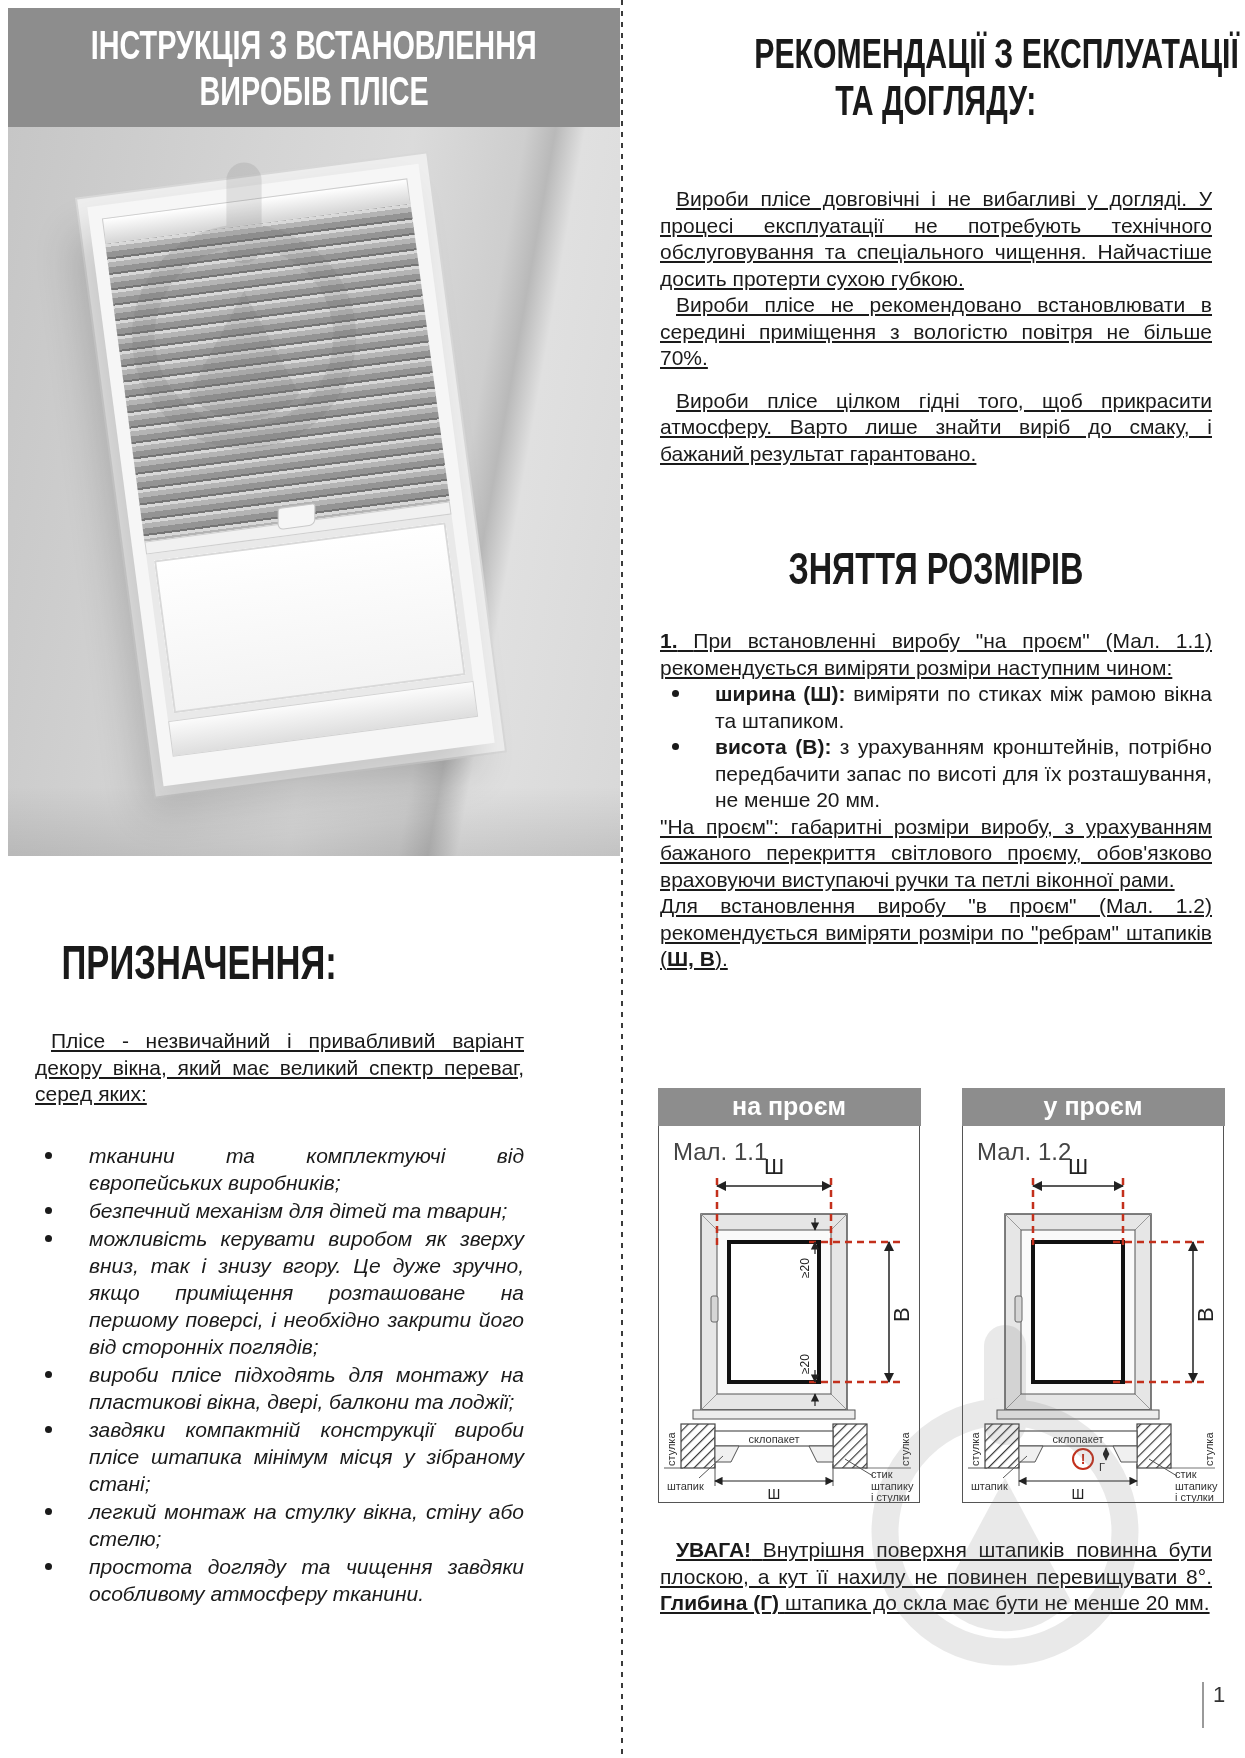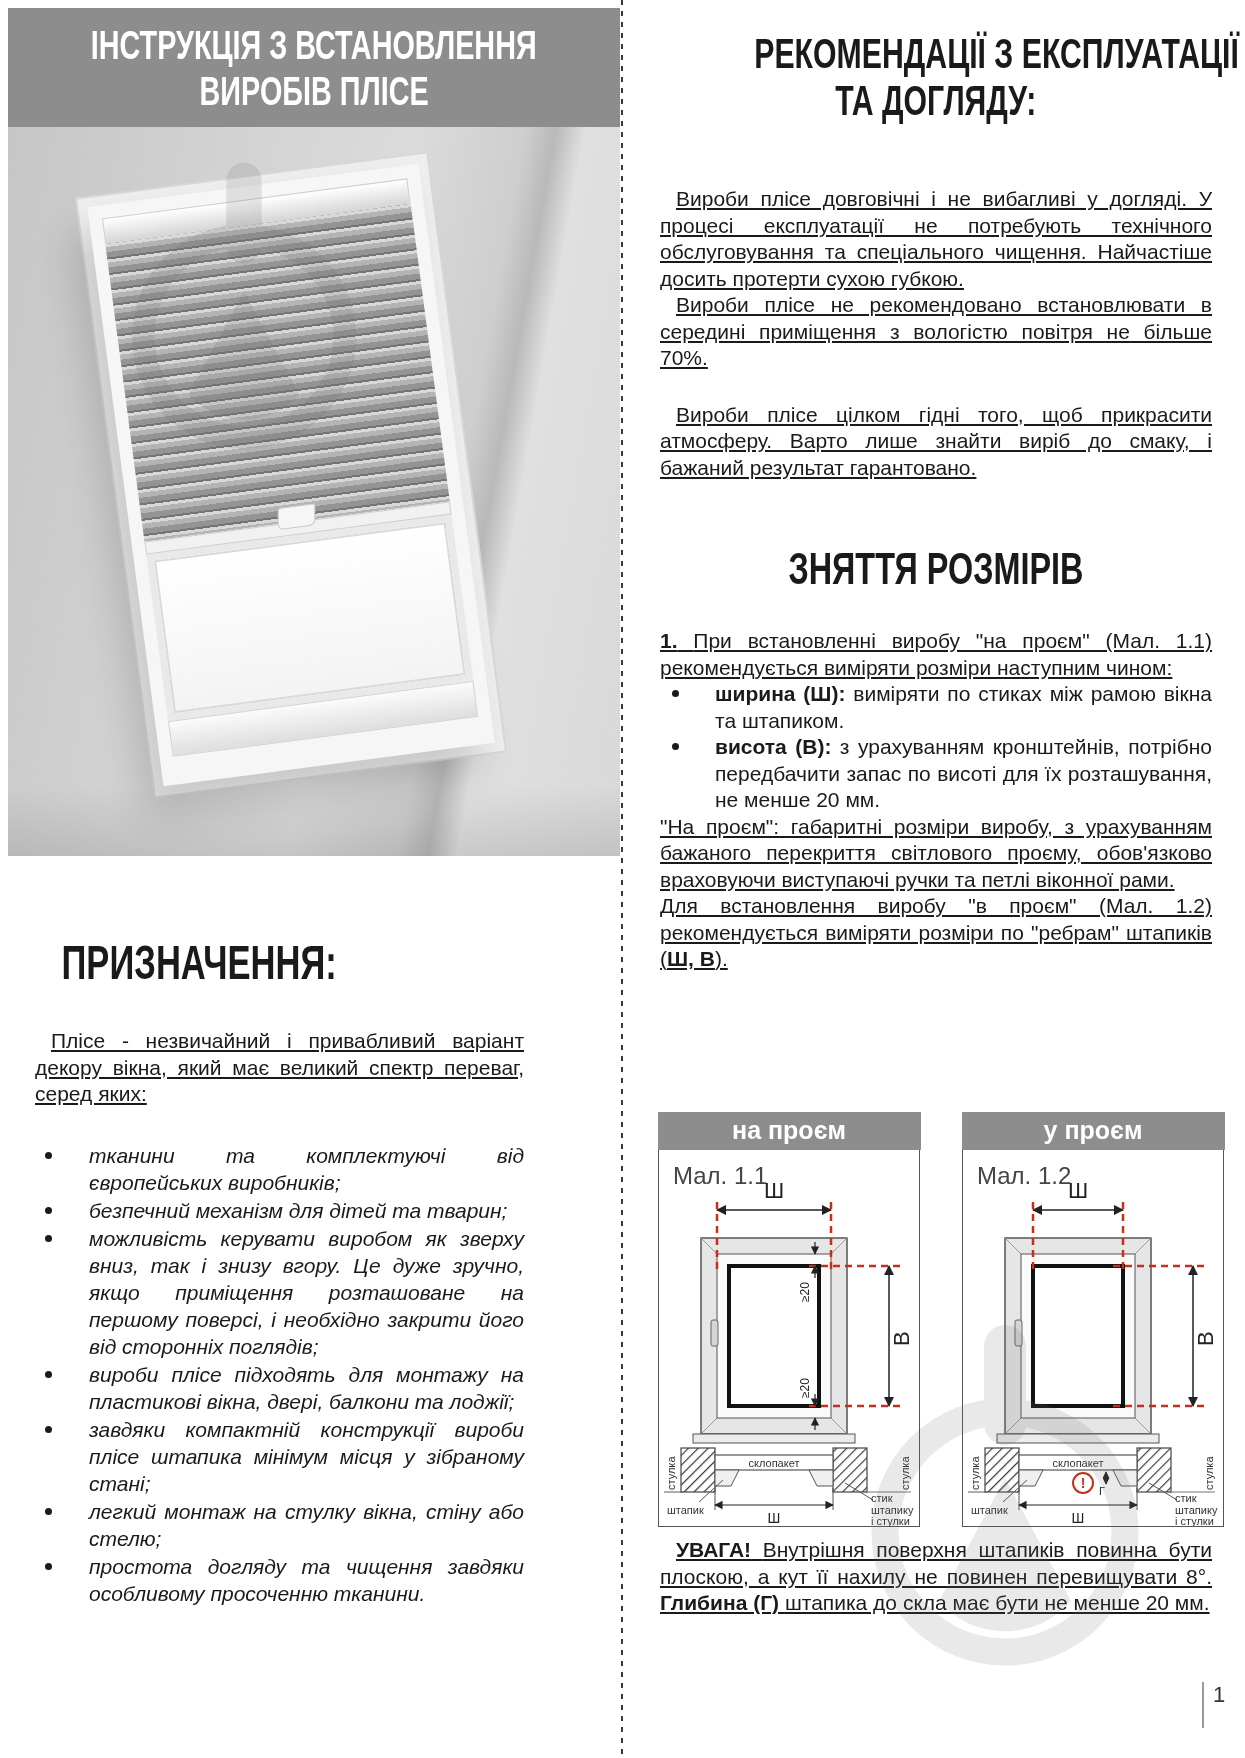--- a/index.html
+++ b/index.html
@@ -38,28 +38,28 @@
   .purpose-title{position:absolute;left:8px;top:935px;width:612px;text-align:left;font-size:48px;}
   .purpose-intro{position:absolute;left:35px;top:1028px;width:489px;}
   .purpose-list{position:absolute;left:35px;top:1142px;width:489px;margin:0;padding:0;list-style:none;font-style:italic;}
   .purpose-list li{position:relative;padding-left:54px;margin:0 0 1px 0;font-size:21px;line-height:27px;text-align:justify;}
   .purpose-list li::before{content:"";position:absolute;left:10px;top:10px;width:7px;height:7px;border-radius:50%;background:#1a1a1a;}
   
   .care-title{position:absolute;left:660px;top:30px;width:552px;text-align:center;}
   .care-title .line{font-size:42px;line-height:47px;}
   .care-text{position:absolute;left:660px;top:186px;width:552px;}
   .care-text p{margin-bottom:0;}
-  .care-text .gap{margin-top:30px;}
+  .care-text .gap{margin-top:16px;}
   .measure-title{position:absolute;left:660px;top:543px;width:552px;text-align:center;font-size:45px;}
   .measure-text{position:absolute;left:660px;top:628px;width:552px;}
   .m-list{margin:0;padding:0;list-style:none;}
   .m-list li{position:relative;padding-left:55px;font-size:21px;line-height:26.5px;text-align:justify;}
   .m-list li::before{content:"";position:absolute;left:12px;top:9px;width:7px;height:7px;border-radius:50%;background:#1a1a1a;}
   
-  .panel{position:absolute;top:1088px;width:262px;background:#fff;border:1.5px solid #555;box-sizing:border-box;z-index:1;margin-top:24px;}
+  .panel{position:absolute;top:1088px;width:262px;background:#fff;border:1.5px solid #555;box-sizing:border-box;z-index:1;}
   .panel-1{left:658px;}
   .panel-2{left:962px;}
   .panel-header{height:38px;background:#8d8d8d;color:#fff;display:flex;align-items:center;justify-content:center;
                 font-size:25px;font-weight:700;margin:-1.5px -1.5px 0 -1.5px;}
   .panel svg{display:block;}
   
   .warning{position:absolute;left:660px;top:1537px;width:552px;}
   
   .pagenum{position:absolute;left:1202px;top:1682px;height:46px;border-left:2px solid #9a9a9a;
            padding-left:9px;font-size:22px;color:#333;display:flex;align-items:flex-start;}
@@ -99,21 +99,21 @@
 
   <p class="purpose-intro body-text indent">Плісе - незвичайний і привабливий варіант декору вікна, який має великий спектр переваг, серед яких:</p>
 
   <ul class="purpose-list">
     <li>тканини та комплектуючі від європейських виробників;</li>
     <li>безпечний механізм для дітей та тварин;</li>
     <li>можливість керувати виробом як зверху вниз, так і знизу вгору. Це дуже зручно, якщо приміщення розташоване на першому поверсі, і необхідно закрити його від сторонніх поглядів;</li>
     <li>вироби плісе підходять для монтажу на пластикові вікна, двері, балкони та лоджії;</li>
     <li>завдяки компактній конструкції вироби плісе штапика мінімум місця у зібраному стані;</li>
     <li>легкий монтаж на стулку вікна, стіну або стелю;</li>
-    <li>простота догляду та чищення завдяки особливому просоченню тканини.</li>
+    <li>простота догляду та чищення завдяки особливому атмосферу тканини.</li>
   </ul>
 
   <div class="care-title">
     <div class="line"><span class="cond">РЕКОМЕНДАЦІЇ З ЕКСПЛУАТАЦІЇ</span></div>
     <div class="line"><span class="cond">ТА ДОГЛЯДУ:</span></div>
   </div>
 
   <div class="care-text">
     <p class="body-text indent">Вироби плісе довговічні і не вибагливі у догляді. У процесі експлуатації не потребують технічного обслуговування та спеціального чищення. Найчастіше досить протерти сухою губкою.</p>
     <p class="body-text indent">Вироби плісе не рекомендовано встановлювати в середині приміщення з вологістю повітря не більше 70%.</p>

